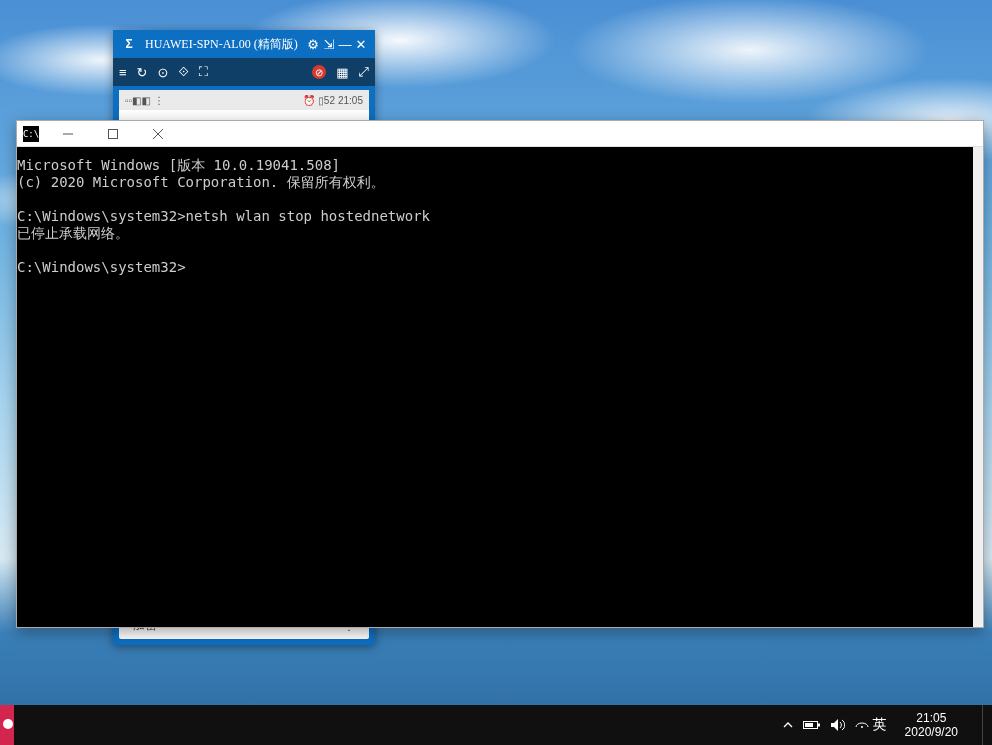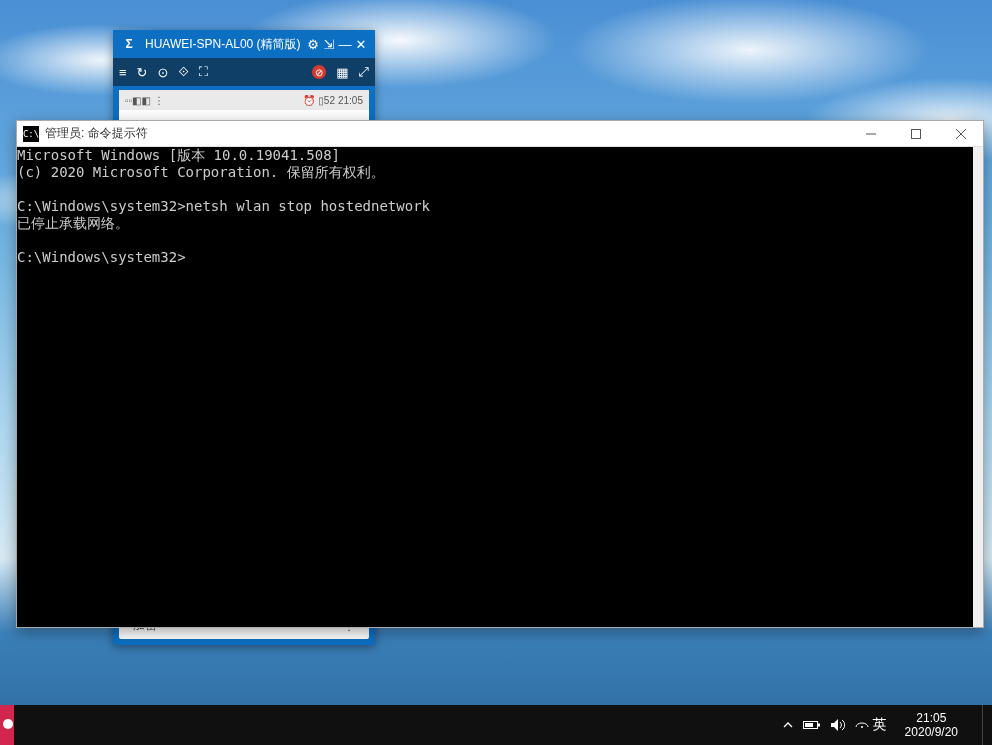--- a/index.html
+++ b/index.html
@@ -32,21 +32,21 @@
   .bg-titlebar {
     height: 28px; display: flex; align-items: center;
     padding: 0 6px; color: #fff; font-size: 12px;
     background: #0d6fc2;
   }
   .bg-titlebar .sigma {
     width: 20px; height: 14px; margin-right: 6px;
     display: flex; align-items: center; justify-content: center;
     font-size: 12px; font-weight: bold; color:#fff;
   }
-  .bg-titlebar .bg-title { flex: 1; white-space: nowrap; overflow: hidden; }
+  .bg-titlebar .bg-title { flex: 1; white-space: nowrap; overflow: hidden; font-family: Liberation Serif, serif; }
   .bg-titlebar .bg-ctl { width: 16px; text-align: center; cursor: pointer; font-size: 13px; }
   .bg-toolbar {
     height: 28px; background: #0f3e66;
     display: flex; align-items: center; padding: 0 6px; gap: 10px;
     color: #fff; font-size: 13px;
   }
   .bg-toolbar .spacer { flex:1; }
   .bg-toolbar .red-dot { width:14px;height:14px;border-radius:50%;background:#d63a2f;display:flex;align-items:center;justify-content:center;font-size:10px;}
   .bg-phone-screen {
     position: absolute; left:6px; right:6px; top:60px; bottom:6px;
@@ -85,21 +85,21 @@
   .cmd-controls { display:flex; }
   .cmd-controls .ctl {
     width:45px; height:26px; display:flex; align-items:center; justify-content:center;
     font-size:12px; color:#555; cursor:pointer;
   }
   .cmd-body {
     position:absolute; left:0; right:10px; top:26px; bottom:0;
     background:#000; color:#ccc;
     font-family: "NSimSun","SimSun","Consolas",monospace;
     font-size:14px; line-height:17px;
-    padding:0 0 0 0; white-space:pre;
+    padding:10px 0 0 0; white-space:pre;
     overflow:hidden;
   }
   .cmd-scrollbar {
     position:absolute; right:0; top:26px; bottom:0; width:10px;
     background:#f0f0f0;
   }
   
   .taskbar {
     position:absolute; left:0; right:0; bottom:0; height:40px;
     background:#101010; display:flex; align-items:center;
@@ -158,21 +158,20 @@
     <div class="bg-bottom-label">
       <span>加密</span>
       <span>⋮</span>
     </div>
   </div>
 </div>
 
 <div class="cmd-window">
   <div class="cmd-titlebar">
     <div class="cmd-icon">C:\</div>
-    <div class="cmd-title">管理员: 命令提示符</div>
     <div class="cmd-controls">
       <div class="ctl">
         <svg width="10" height="10" viewBox="0 0 10 10">
             <line x1="0" y1="5" x2="10" y2="5" stroke="#555" stroke-width="1"></line>
           </svg>
       </div>
       <div class="ctl">
         <svg width="10" height="10" viewBox="0 0 10 10">
             <rect x="0.5" y="0.5" width="9" height="9" fill="none" stroke="#555" stroke-width="1"></rect>
           </svg>

